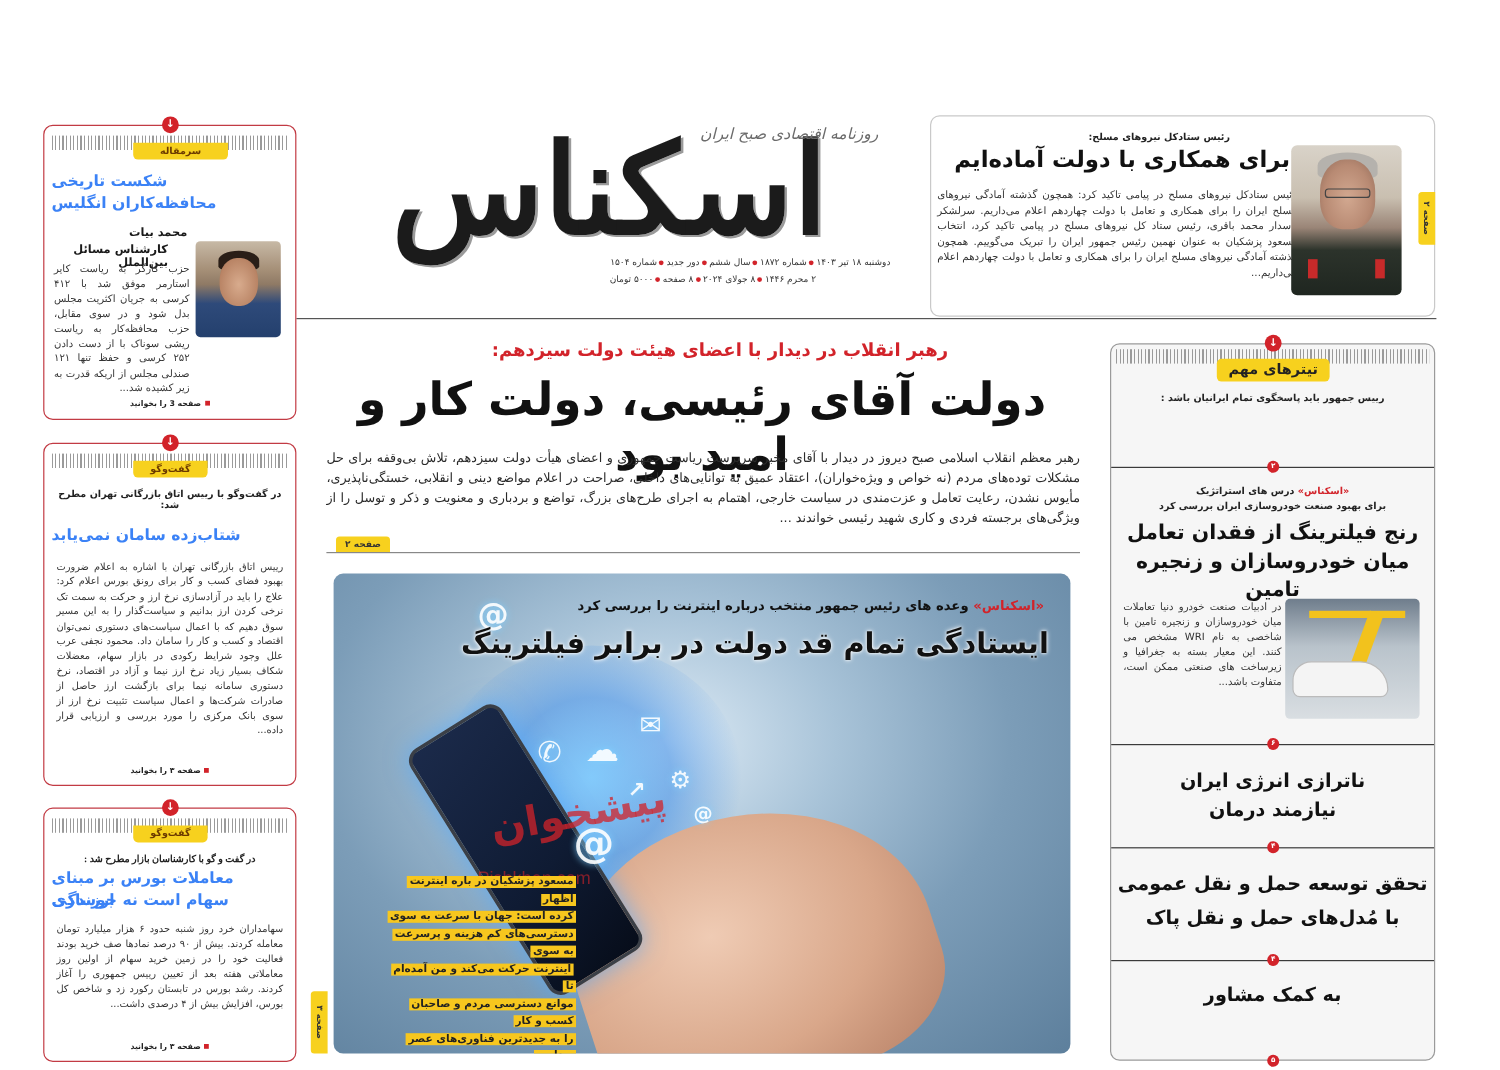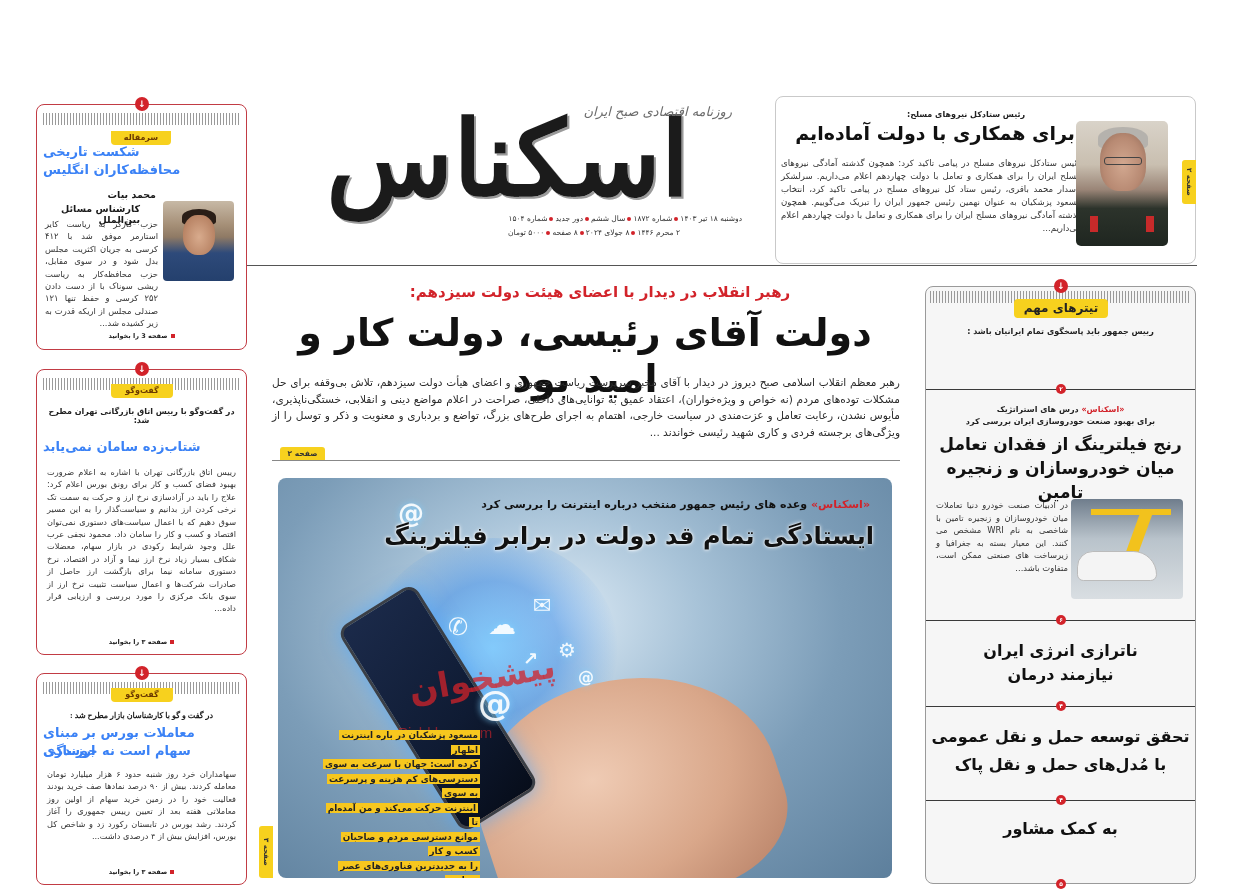--- a/index.html
+++ b/index.html
@@ -125,21 +125,21 @@
       <div class="tab-r"></div>
   </div>
   <div class="page-tab-v" style="right:-1px; top:63px;">صفحه ۲</div>
 </div>
 
 <div class="hline" style="left:247px; top:265px; width:950px;"></div>
 
 <div class="lbox" style="top:104px; height:246px;">
   <div class="stripes"></div>
   <div class="pin" style="left:98px; top:-8px;">↓</div>
-  <div class="label-tag" style="left:74px; width:60px; top:26px;">سرمقاله</div>
+  <div class="label-tag" style="left:74px; width:79px; top:14px;">سرمقاله</div>
   <div class="ttl" style="top:38px;">شکست تاریخی</div>
   <div class="ttl" style="top:56px;">محافظه‌کاران انگلیس</div>
   <div class="author-photo">
       <div class="hair"></div>
       <div class="face"></div>
     </div>
   <div style="position:absolute; right:90px; top:84px; font-size:9.5px; font-weight:900;">محمد بیات</div>
   <div style="position:absolute; right:106px; top:98px; font-size:9.5px; font-weight:900;">کارشناس مسائل بین‌الملل</div>
   <div class="txt" style="top:113px; right:88px; left:8px; font-size:8.4px;">حزب کارگر به ریاست کایر استارمر موفق شد با ۴۱۲ کرسی به جریان اکثریت مجلس بدل شود و در سوی مقابل، حزب محافظه‌کار به ریاست ریشی سوناک با از دست دادن ۲۵۲ کرسی و حفظ تنها ۱۲۱ صندلی مجلس از اریکه قدرت به زیر کشیده شد...</div>
   <div class="more" style="top:227px;"><span class="sq"></span><span>صفحه 3 را بخوانید</span></div>

